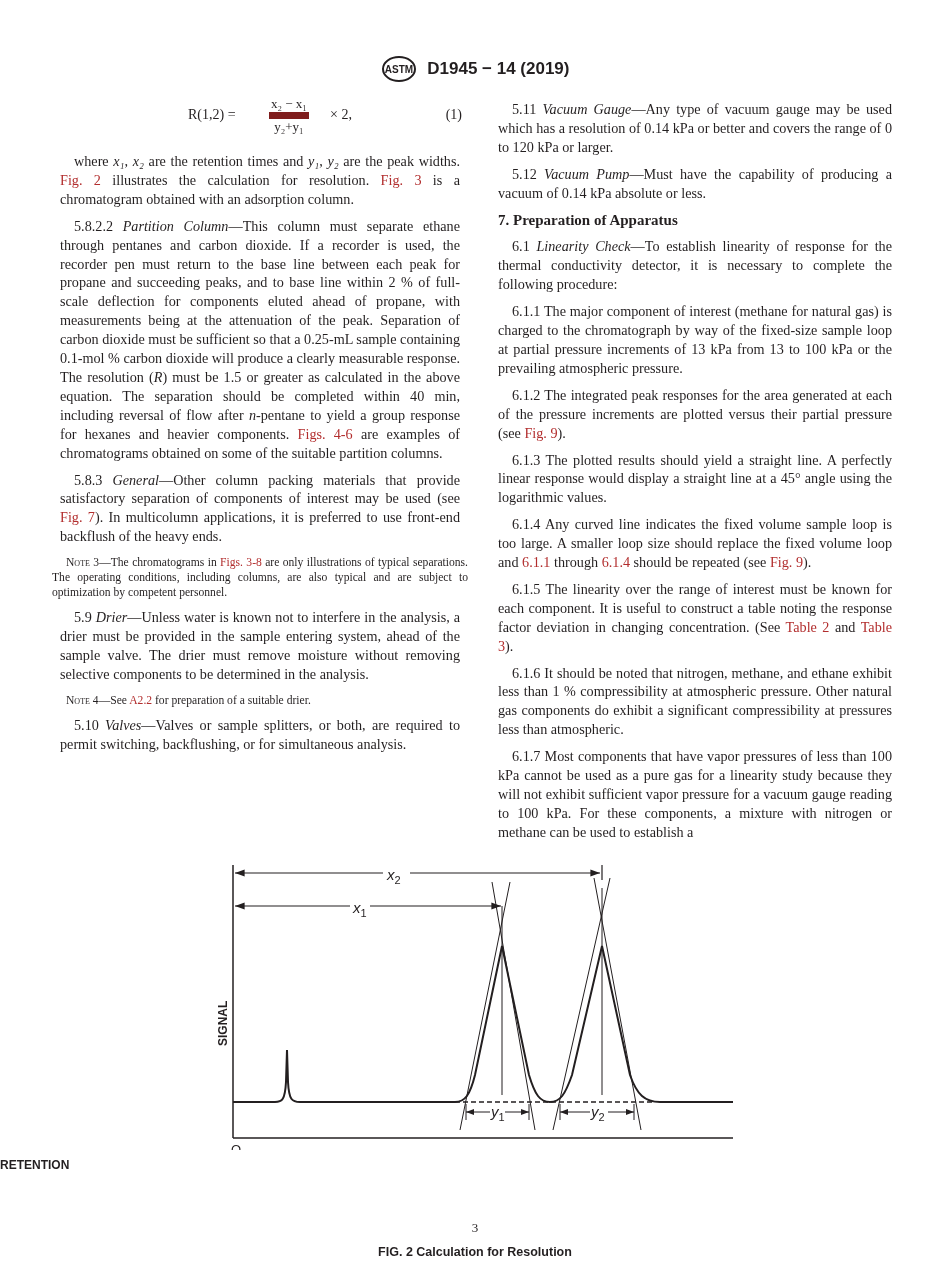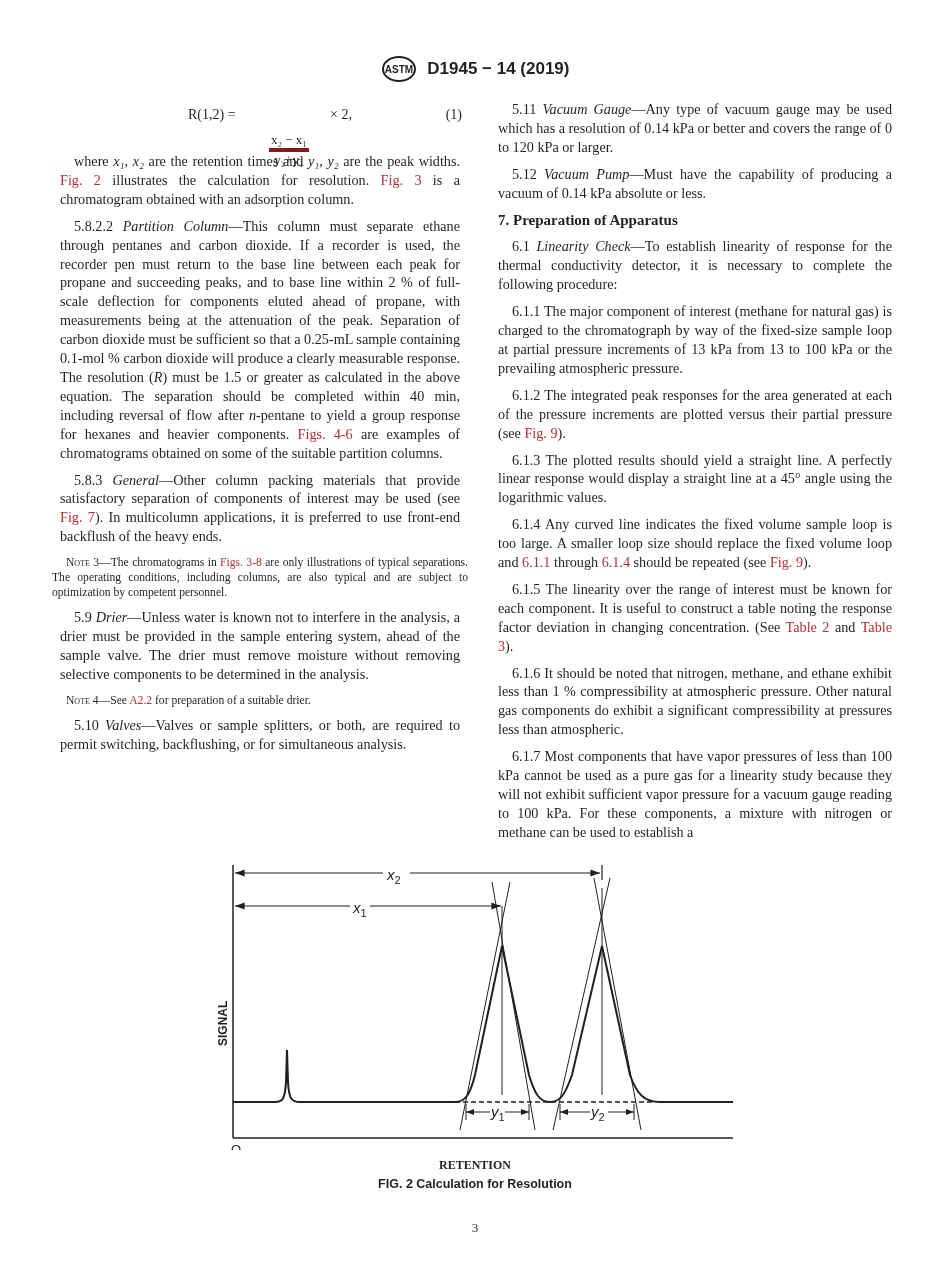--- a/index.html
+++ b/index.html
@@ -14,28 +14,28 @@
   .col.right { left:490px; width:410px; }
   .col p { margin:8px; text-indent:14px; }
   .col p.gap { margin-top:5px; }
   .note { font-size:11.6px; line-height:15px; text-indent:14px; margin:9px 0 7px 0 !important; }
   .note .sc { font-variant:small-caps;margin-top:28px; }
   .link { color:#b22d2d; }
   i { font-style:italic; }
   .eq { position:relative; height:52px; }
   .eq .lhs { position:absolute; left:136px; top:14px; font-size:14px; }
   .eq .frac { position:absolute; left:217px; top:4px; text-align:center; font-size:13px; line-height:16px; }
-  .eq .frac .num { border-bottom:4px solid #7f1d1d; padding:0 2px;margin-top:36px; }
+  .eq .frac .num { border-bottom:7px solid #7f1d1d; padding:0 2px; }
   .eq .times { position:absolute; left:278px; top:14px; font-size:14px; }
   .eq .num1 { position:absolute; right:6px; top:14px; font-size:14px; }
   .section { font-weight:bold; font-size:15px; margin:18px 0 10px 0; text-indent:0 !important; }
   .figure { position:absolute; left:200px; top:850px; width:560px; height:300px; }
-  .retention { position:absolute; top:1158px; left:0; width:950px; text-align:center;
-               font-family:Liberation Serif, serif; font-weight:bold; font-size:12px; }
-  .caption { position:absolute; top:1177px; left:0; width:950px; text-align:center;
+  .retention { position:absolute; top:1158px; left:0; width:950px; 
+               font-family:Liberation Sans, sans-serif; font-weight:bold; font-size:12px; }
+  .caption { position:absolute; top:1245px; left:0; width:950px; text-align:center;
              font-family:"Liberation Sans","DejaVu Sans",sans-serif; font-weight:bold; font-size:12.5px; }
   .pagenum { position:absolute; top:1220px; left:0; width:950px; text-align:center; font-size:13px; }
 </style>
 </head>
 <body>
 
 <div class="header">
   <svg class="logo" viewBox="0 0 36 26">
     <ellipse cx="18" cy="13" rx="16" ry="12" fill="none" stroke="#231f20" stroke-width="2"></ellipse>
     <text x="18" y="17" text-anchor="middle" font-family="Liberation Sans, sans-serif" font-weight="bold" font-size="10" fill="#231f20">ASTM</text>

